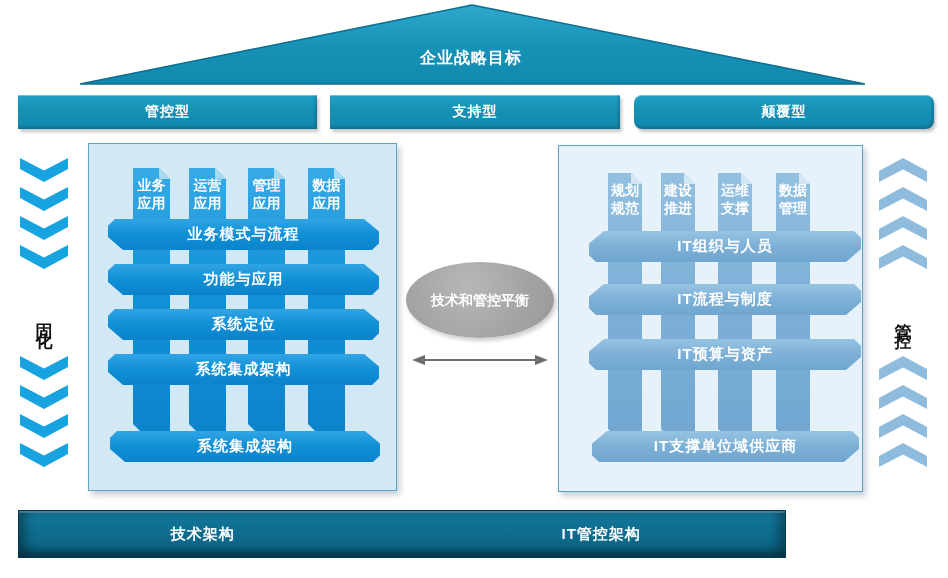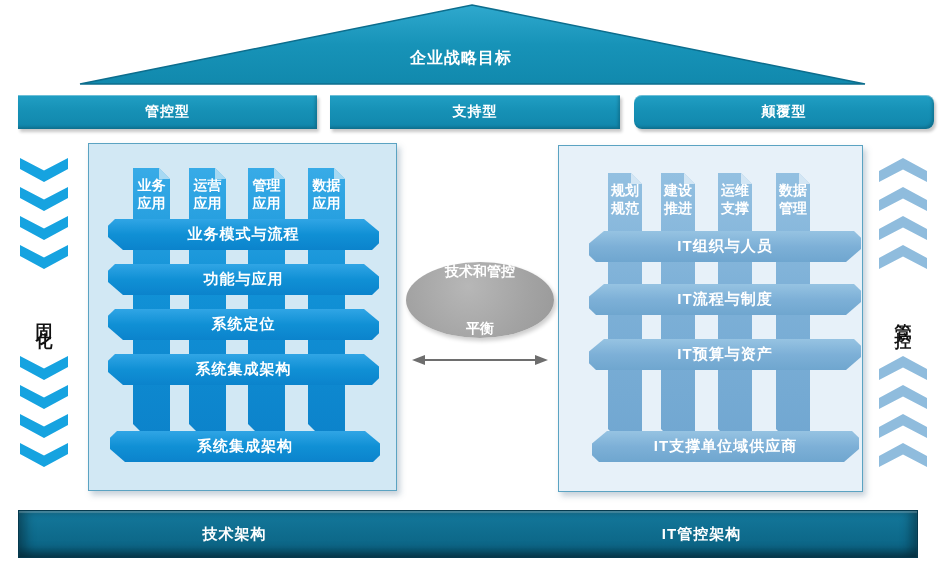--- a/index.html
+++ b/index.html
@@ -2,21 +2,21 @@
 <html><head>
 <meta charset="utf-8">
 <style>
   * { margin:0; padding:0; box-sizing:border-box; }
   html,body { background:#ffffff; }
   body { font-family:"Liberation Sans","DejaVu Sans",sans-serif; }
   .stage { position:relative; width:948px; height:578px; background:#fff; overflow:hidden; }
 
   
   .roof-wrap { position:absolute; left:78px; top:3px; width:790px; height:86px; }
-  .roof-label { position:absolute; left:66px; top:48px; width:790px; text-align:center;
+  .roof-label { position:absolute; left:76px; top:48px; width:790px; text-align:center;
     color:#fff; font-weight:bold; font-size:16px; letter-spacing:1px; }
 
   
   .hdr-bar { position:absolute; top:95px; height:34px; display:flex; align-items:center; justify-content:center;
     background:linear-gradient(180deg,#219fc4 0%,#1691b6 45%,#1186ab 100%);
     color:#fff; font-weight:bold; font-size:14px; letter-spacing:1px;
     box-shadow:inset 0 1px 0 rgba(255,255,255,.35), inset -2px -2px 3px rgba(0,0,0,.18), 2px 3px 3px rgba(0,0,0,.22); }
   .hdr-1 { left:18px;  width:299px; }
   .hdr-2 { left:330px; width:290px; }
   .hdr-3 { left:634px; width:300px;border-radius:8px; }
@@ -55,26 +55,26 @@
   .bar-l { left:19px; width:271px;
     background:linear-gradient(180deg,#30a5e5 0%,#1090d5 50%,#0b83cc 100%);
     clip-path:polygon(0 22%,7px 0,calc(100% - 15px) 0,100% 40%,100% 78%,calc(100% - 7px) 100%,15px 100%,0 58%); }
   .bar-r { left:30px; width:272px;
     background:linear-gradient(180deg,#96c3e2 0%,#7db0d7 50%,#6fa6cf 100%);
     clip-path:polygon(15px 0,calc(100% - 7px) 0,100% 22%,100% 58%,calc(100% - 15px) 100%,7px 100%,0 78%,0 40%); }
 
   
   .ellipse { position:absolute; left:406px; top:262px; width:148px; height:76px; border-radius:50%;
     background:radial-gradient(circle at 42% 32%, #b7b7b7 0%, #a3a3a3 60%, #989898 100%);
-    display:flex; flex-direction:column; align-items:center; justify-content:space-between;
+    display:flex; align-items:center; justify-content:center;
     color:#fff; font-weight:bold; font-size:14px; line-height:19px; box-shadow:2px 3px 4px rgba(0,0,0,.2); }
   .arrow-wrap { position:absolute; left:412px; top:352px; }
 
   
-  .bottom-bar { position:absolute; left:18px; top:510px; width:900px; height:48px;
+  .bottom-bar { position:absolute; left:18px; top:510px; width:768px; height:48px;
     background:linear-gradient(180deg,#14789c 0%,#0e6b8c 55%,#0b6182 100%);
     border:1px solid #05394e;
     box-shadow:inset 0 2px 1px rgba(255,255,255,.22), inset 0 -7px 9px rgba(0,0,0,.3),
                inset 9px 0 9px rgba(0,0,0,.22), inset -9px 0 9px rgba(0,0,0,.22);text-decoration:underline; }
   .bottom-label { position:absolute; top:0; height:100%; width:48%; display:flex; align-items:center; justify-content:center;
     color:#fff; font-weight:bold; font-size:15px; letter-spacing:1px; }
   .bottom-label.right { left:52%;text-align:right; }
 </style>
 </head>
 <body>

